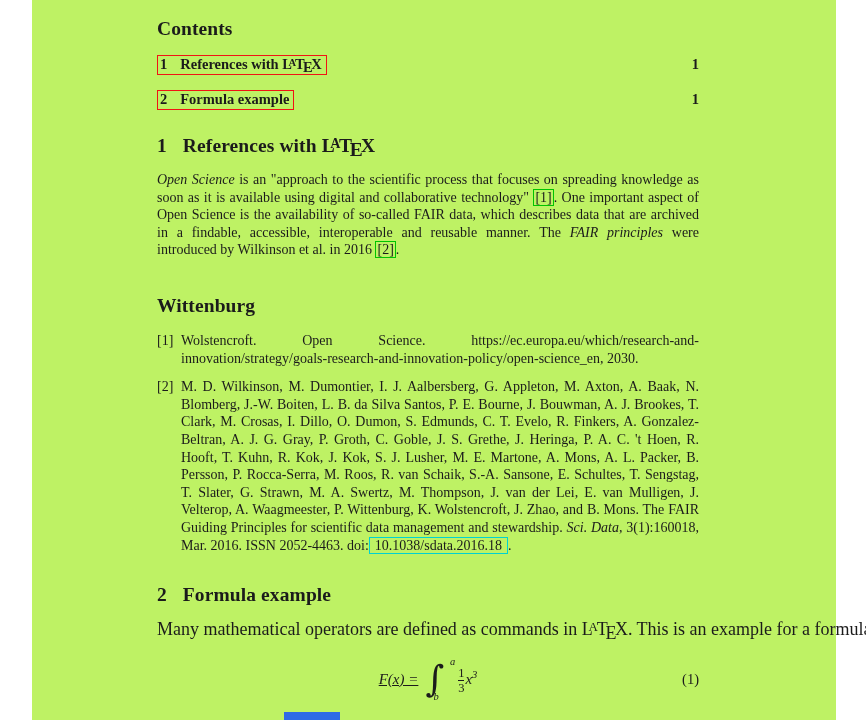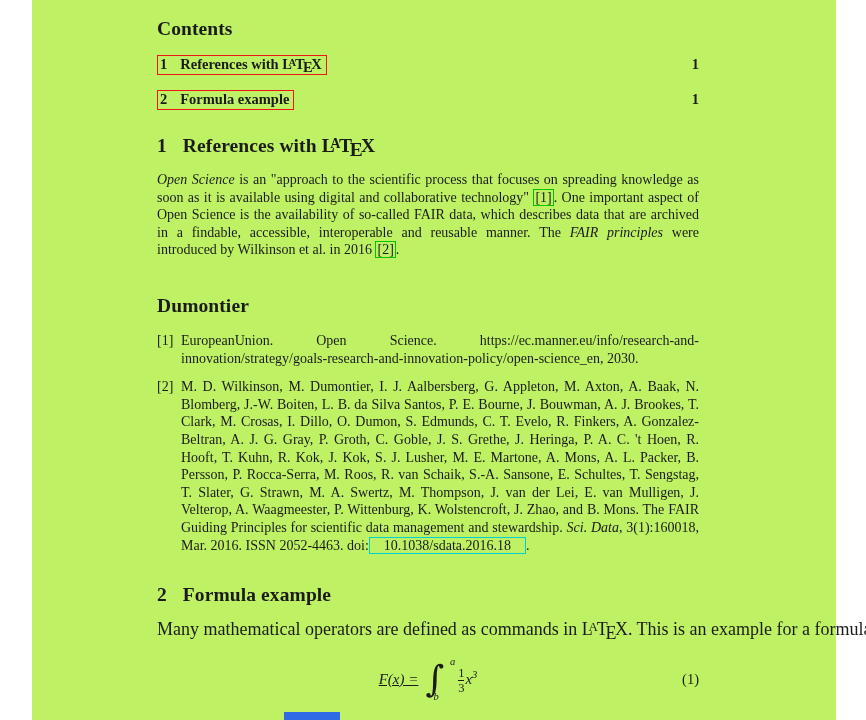--- a/index.html
+++ b/index.html
@@ -30,21 +30,21 @@
   .toc-num { margin-right:13px; }
   .toc-page { font-weight:bold; }
 
   
   .body-par { font-size:14px; line-height:17.6px; text-align:justify; }
   .it { font-style:italic;font-family:Liberation Serif, serif; }
 
   
   .cite-box { border:1px solid #00c400; padding:0 1px; color:inherit;
               text-decoration:none; cursor:pointer; }
-  .url-box  { border:1px solid #00d2d2; padding:0 14px; color:inherit;
+  .url-box  { border:1px solid #00d2d2; padding:0 5px; color:inherit;
               text-decoration:none; cursor:pointer; }
 
   
   .ref { display:flex; font-size:14px; line-height:17.6px; margin-bottom:11px; }
   .ref-label { flex:none; width:24px; }
   .ref-body { flex:1; text-align:justify; }
 
   
   .latex span { display:inline-block; }
   .latex .lg-a { font-size:0.72em; position:relative; top:-0.29em;
@@ -95,25 +95,25 @@
     </a>
     <span class="toc-page">1</span>
   </div>
 
   <div class="sec-head h-sec1">
     <span class="sec-num">1</span><span>References with </span><span class="latex"><span>L</span><span class="lg-a">A</span><span>T</span><span class="lg-e">E</span><span>X</span></span>
   </div>
 
   <p class="body-par"><span class="it">Open Science</span><span> is an "approach to the scientific process that focuses on spreading knowledge as soon as it is available using digital and collaborative technology" </span><a class="cite-box">[1]</a><span>. One important aspect of Open Science is the availability of so-called FAIR data, which describes data that are archived in a findable, accessible, interoperable and reusable manner. The </span><span class="it">FAIR principles</span><span> were introduced by Wilkinson et al. in 2016 </span><a class="cite-box">[2]</a><span>.</span></p>
 
-  <div class="sec-head h-refs">Dumontier</div>
+  <div class="sec-head h-refs">Wittenburg</div>
 
   <div class="ref">
     <span class="ref-label">[1]</span>
-    <span class="ref-body"><span>EuropeanUnion. Open Science. </span><span>https://ec.manner.eu/info/research-and-</span><wbr><span>innovation/strategy/goals-research-and-innovation-policy/open-science_en</span><span>, 2030.</span></span>
+    <span class="ref-body"><span>Wolstencroft. Open Science. </span><span>https://ec.europa.eu/which/research-and-</span><wbr><span>innovation/strategy/goals-research-and-innovation-policy/open-science_en</span><span>, 2030.</span></span>
   </div>
 
   <div class="ref">
     <span class="ref-label">[2]</span>
     <span class="ref-body"><span>M. D. Wilkinson, M. Dumontier, I. J. Aalbersberg, G. Appleton, M. Axton, A. Baak, N. Blomberg, J.-W. Boiten, L. B. da Silva Santos, P. E. Bourne, J. Bouwman, A. J. Brookes, T. Clark, M. Crosas, I. Dillo, O. Dumon, S. Edmunds, C. T. Evelo, R. Finkers, A. Gonzalez-Beltran, A. J. G. Gray, P. Groth, C. Goble, J. S. Grethe, J. Heringa, P. A. C. 't Hoen, R. Hooft, T. Kuhn, R. Kok, J. Kok, S. J. Lusher, M. E. Martone, A. Mons, A. L. Packer, B. Persson, P. Rocca-Serra, M. Roos, R. van Schaik, S.-A. Sansone, E. Schultes, T. Sengstag, T. Slater, G. Strawn, M. A. Swertz, M. Thompson, J. van der Lei, E. van Mulligen, J. Velterop, A. Waagmeester, P. Wittenburg, K. Wolstencroft, J. Zhao, and B. Mons. The FAIR Guiding Principles for scientific data management and stewardship. </span><span class="it">Sci. Data</span><span>, 3(1):160018, Mar. 2016. ISSN 2052-4463. doi:</span><a class="url-box">10.1038/sdata.2016.18</a><span>.</span></span>
   </div>
 
   <div class="sec-head h-sec2">
     <span class="sec-num">2</span><span>Formula example</span>
   </div>

